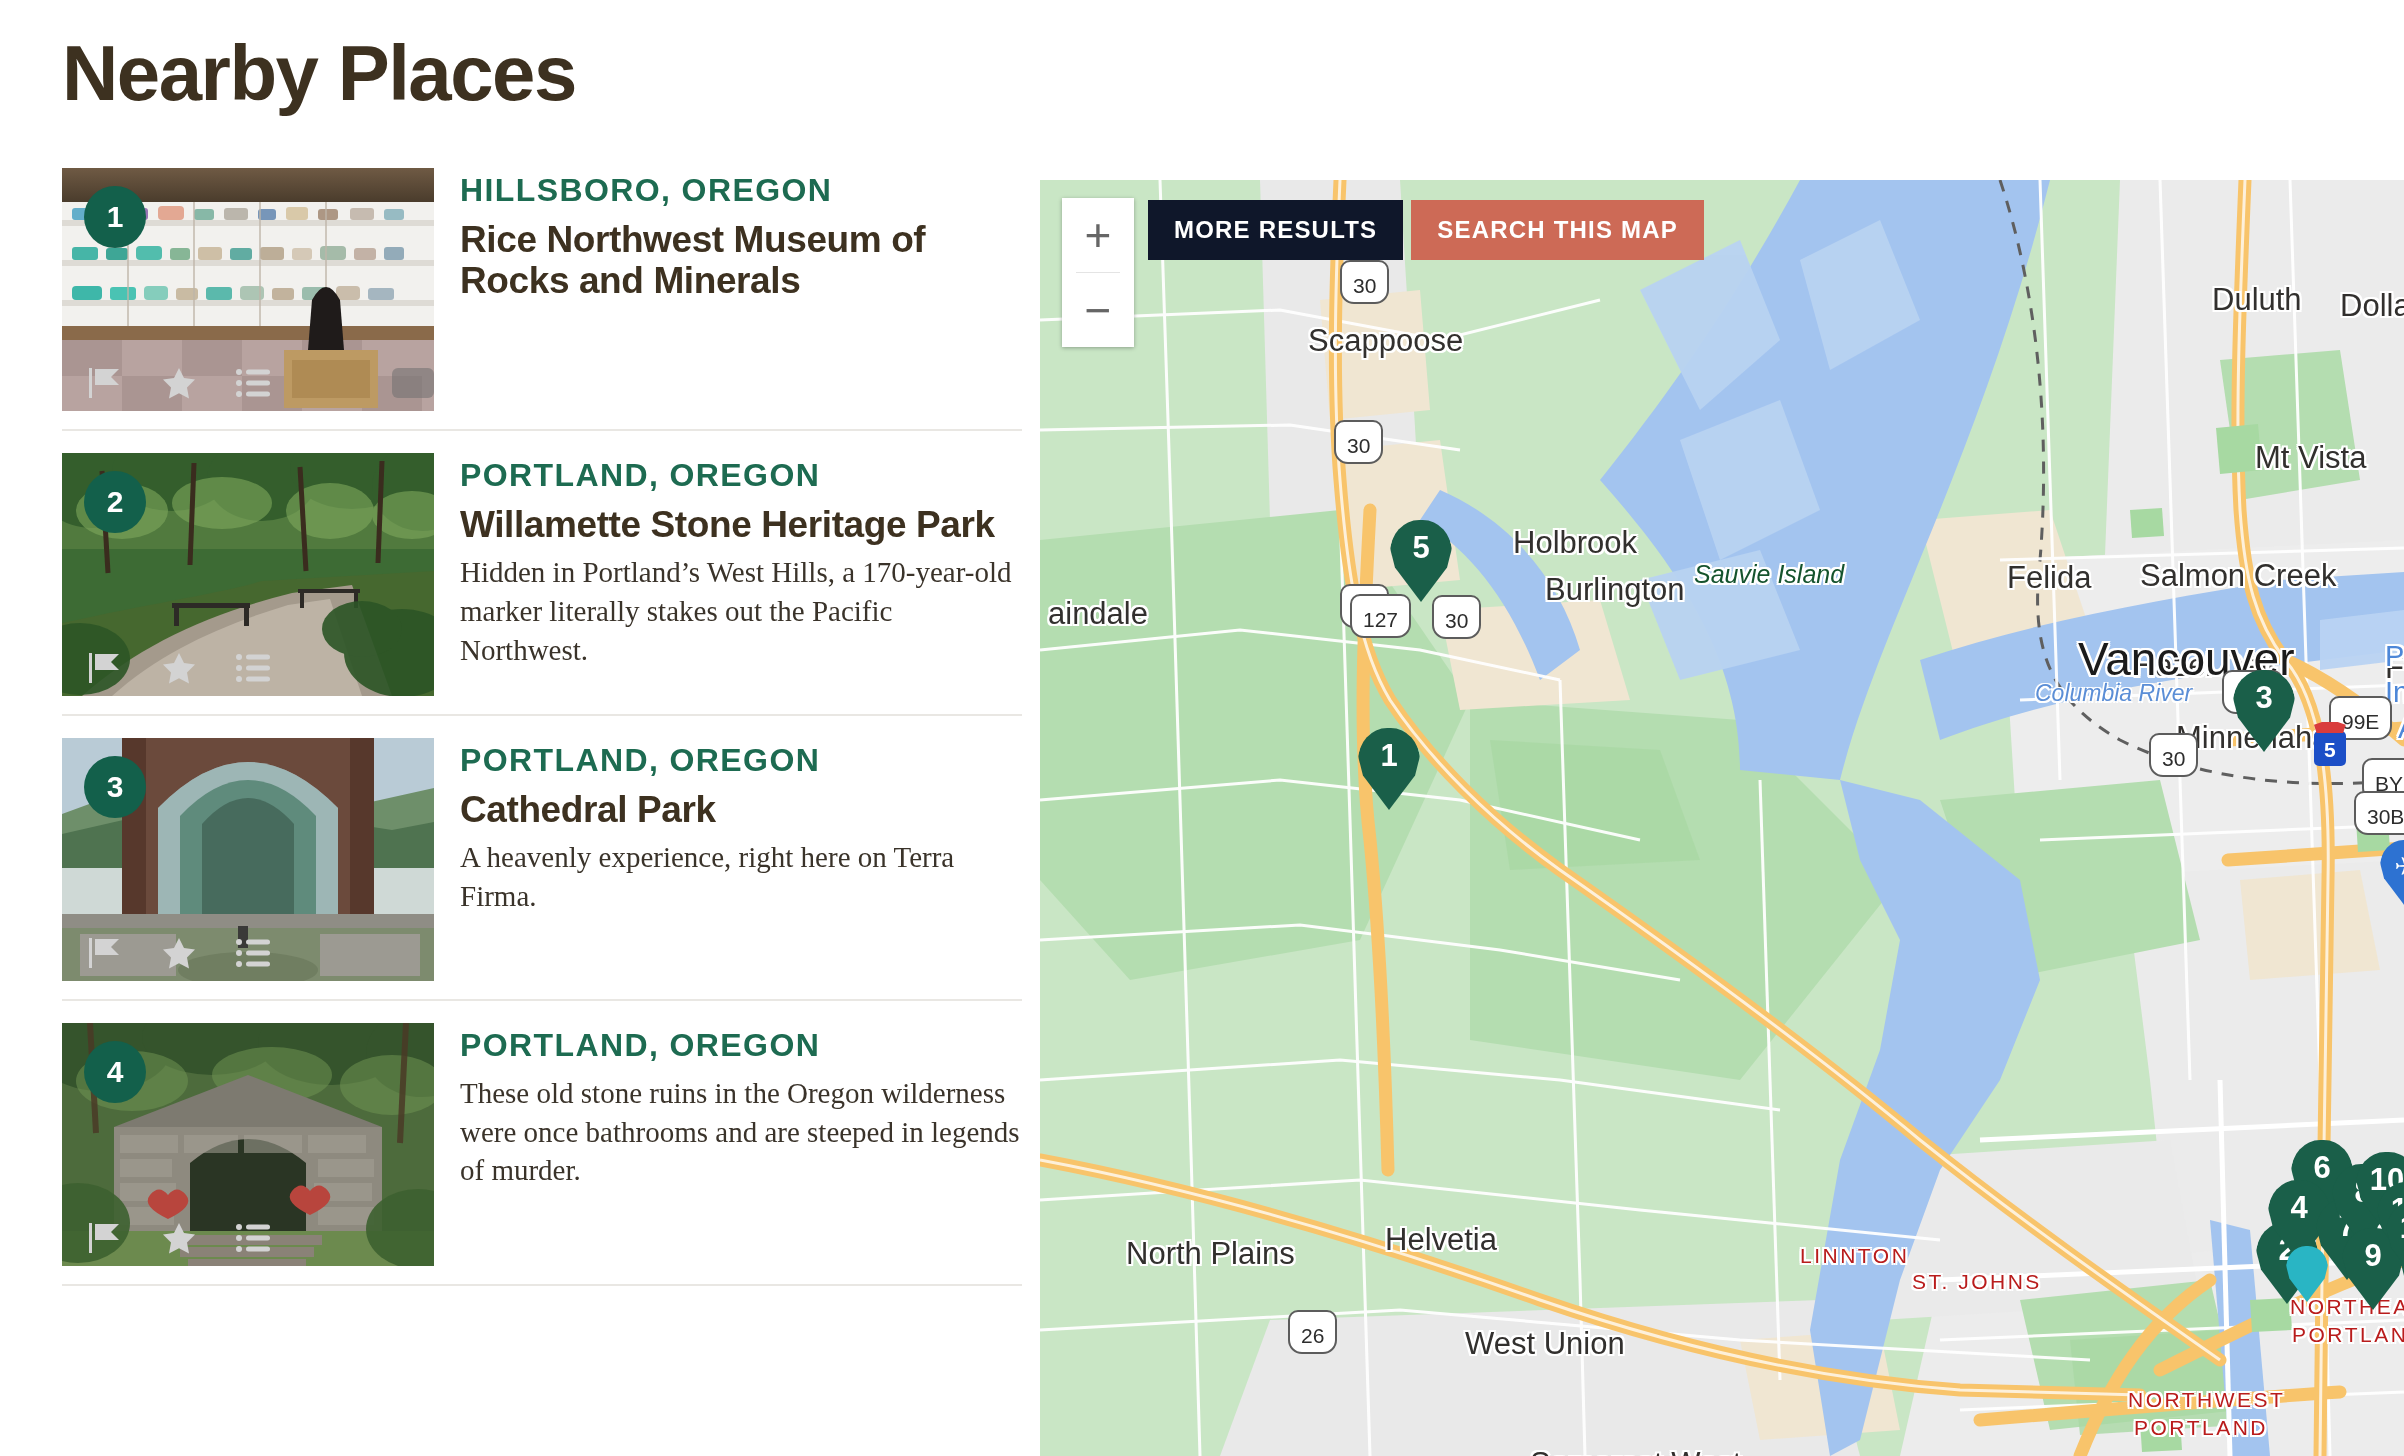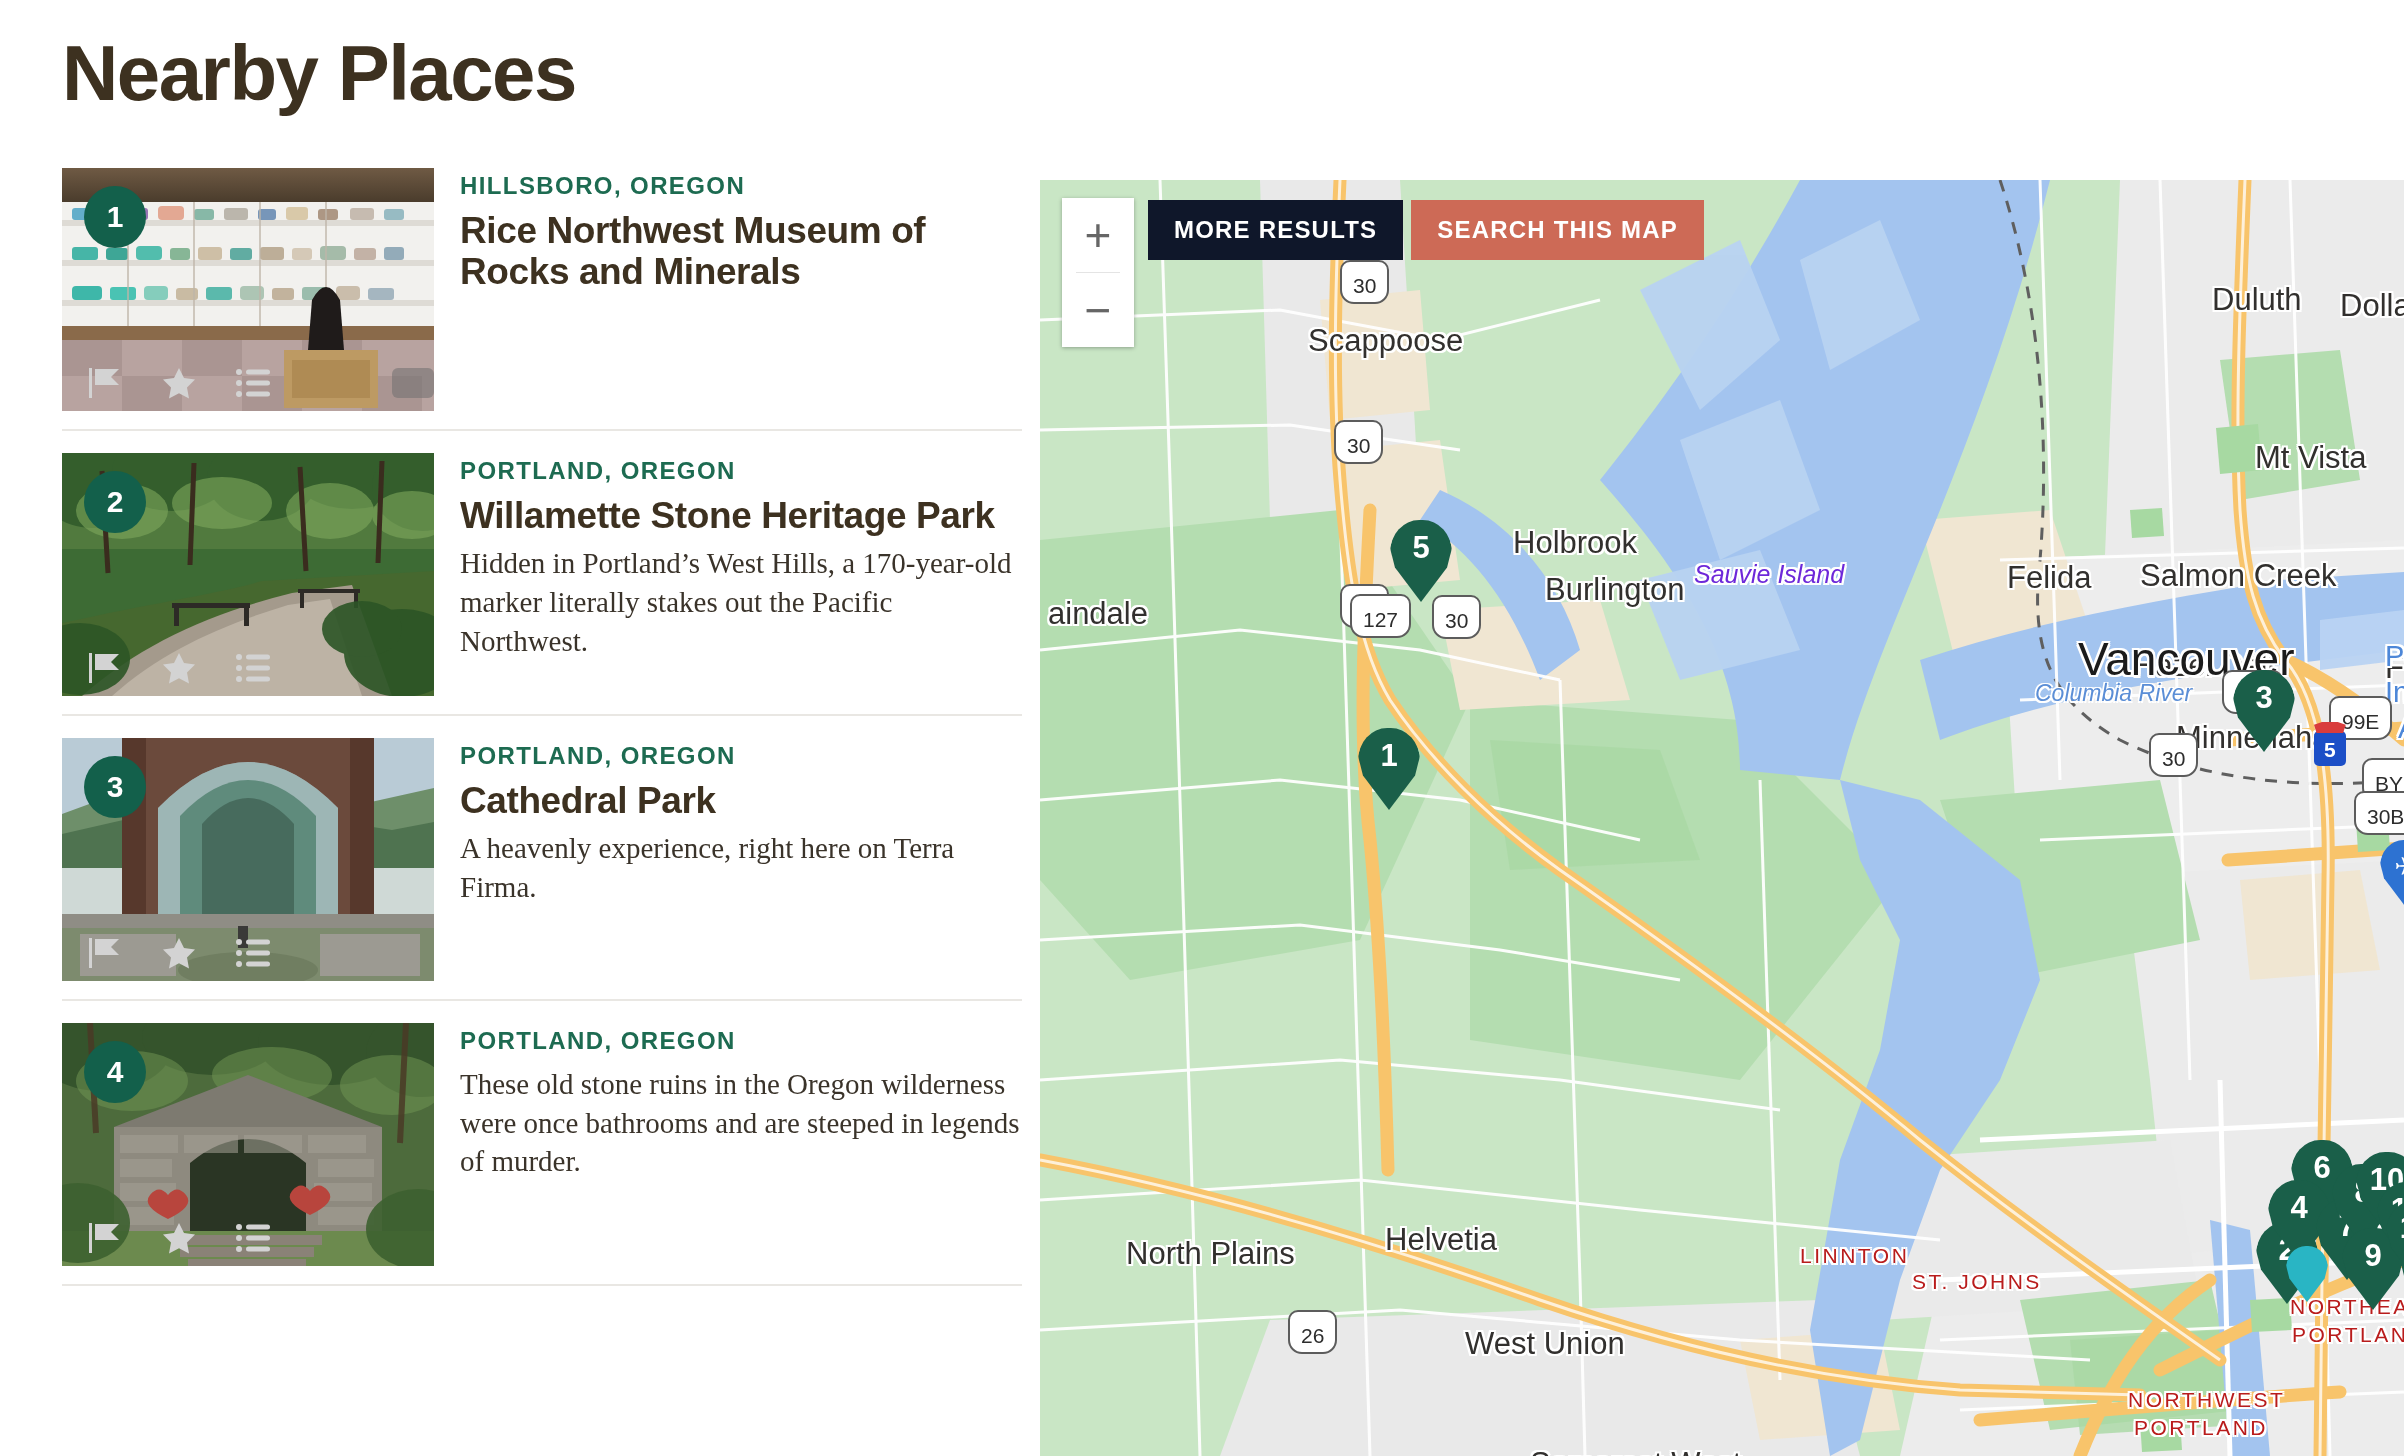--- a/index.html
+++ b/index.html
@@ -59,21 +59,21 @@
     background: #13604b;
     color: #ffffff;
     font-size: 30px;
     font-weight: 700;
     display: flex; align-items: center; justify-content: center;
     z-index: 4;
   }
   .card-body { flex: 1 1 auto; padding-top: 4px; min-width: 0; }
   .loc {
     color: #1d6b51;
-    font-size: 24px;
+    font-size: 32px;
     font-weight: 700;
     letter-spacing: 1.4px;
     margin-bottom: 10px;
   }
   .title {
     color: #3d3120;
     font-size: 37px;
     font-weight: 700;
     line-height: 1.12;
     letter-spacing: -0.4px;
@@ -156,21 +156,21 @@
       -2px -2px 0 #fff, 2px -2px 0 #fff, -2px 2px 0 #fff, 2px 2px 0 #fff,
       0 2px 0 #fff, 2px 0 0 #fff, 0 -2px 0 #fff, -2px 0 0 #fff;
     z-index: 12;
     pointer-events: none;
   }
   .mlabel.big { font-size: 46px; color: #1b1b1b; }
   .mlabel.city { font-size: 31px; }
   .mlabel.hood {
     font-size: 21px; letter-spacing: 2.5px; color: #b91c1c;
   }
-  .mlabel.italic { font-style: italic; color: #6d28d9; }
+  .mlabel.italic { font-style: italic; color: #14532d; }
   .mlabel.water {
     color: #5b8ed6; font-style: italic; font-size: 23px;
     text-shadow: -1.5px -1.5px 0 #fff,1.5px -1.5px 0 #fff,-1.5px 1.5px 0 #fff,1.5px 1.5px 0 #fff;
   }
   .mlabel.poi { color: #3b9a9a; font-size: 32px; }
   .mlabel.airport { color: #4d87d8; font-size: 29px; line-height: 1.12; }
 
   
   .shield {
     position: absolute;

